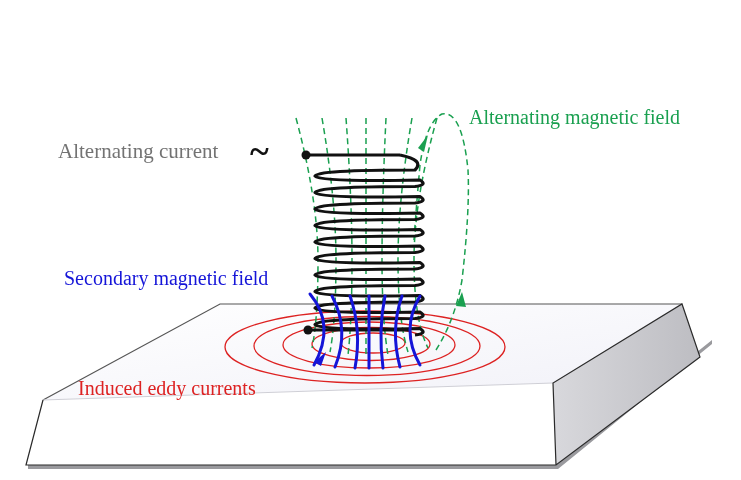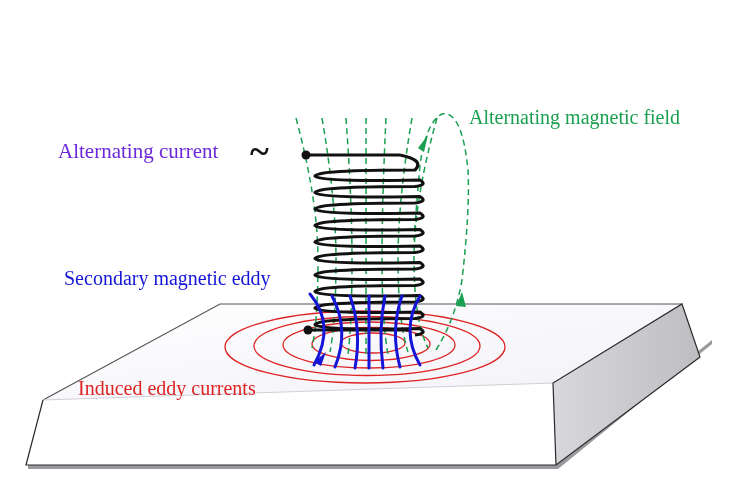--- a/index.html
+++ b/index.html
@@ -1,19 +1,19 @@
 <!DOCTYPE html>
 <html><head>
 <meta charset="utf-8">
 <style>
   html, body { margin: 0; padding: 0; background: #ffffff; }
   body { width: 741px; height: 480px; position: relative; overflow: hidden; }
   #stage { position: absolute; left: 0; top: 0; width: 741px; height: 480px; }
   .lbl { position: absolute; font-family: "Liberation Serif", "DejaVu Serif", serif; white-space: nowrap; line-height: 1; }
-  #lbl-ac { left: 58px; top: 141px; font-size: 21px; color: #6d28d9; }
+  #lbl-ac { left: 58px; top: 141px; font-size: 21px; color: #737373; }
   #lbl-tilde { left: 250px; top: 133px; font-size: 36px; color: #111111; font-weight: bold; }
   #lbl-amf { left: 469px; top: 107px; font-size: 20px; text-align: center; }
   #lbl-smf { left: 64px; top: 268px; font-size: 20px; }
   #lbl-iec { left: 78px; top: 378px; font-size: 20px; }
 </style>
 </head>
 <body>
 
 <svg id="stage" viewBox="0 0 741 480" xmlns="http://www.w3.org/2000/svg">
   <defs>
@@ -79,14 +79,14 @@
       <path d="M385,296 Q378,330 383,368" fill="none" stroke="#1515d8" stroke-width="3" stroke-linecap="round"></path>
       <path d="M402,296 Q390,330 400,367" fill="none" stroke="#1515d8" stroke-width="3" stroke-linecap="round"></path>
       <path d="M420,296 Q400,330 420,365" fill="none" stroke="#1515d8" stroke-width="3" stroke-linecap="round"></path>
       <polygon points="314,362 326,352 321,366" fill="#1515d8"></polygon>
     </g>
 </svg>
 
 <div class="lbl" id="lbl-ac">Alternating current</div>
 <div class="lbl" id="lbl-tilde">~</div>
 <div class="lbl" id="lbl-amf" style="color: rgb(26, 160, 80);">Alternating magnetic field</div>
-<div class="lbl" id="lbl-smf" style="color: rgb(21, 21, 216);">Secondary magnetic eddy</div>
+<div class="lbl" id="lbl-smf" style="color: rgb(21, 21, 216);">Secondary magnetic field</div>
 <div class="lbl" id="lbl-iec" style="color: rgb(221, 34, 34);">Induced eddy currents</div>
 
 </body></html>

